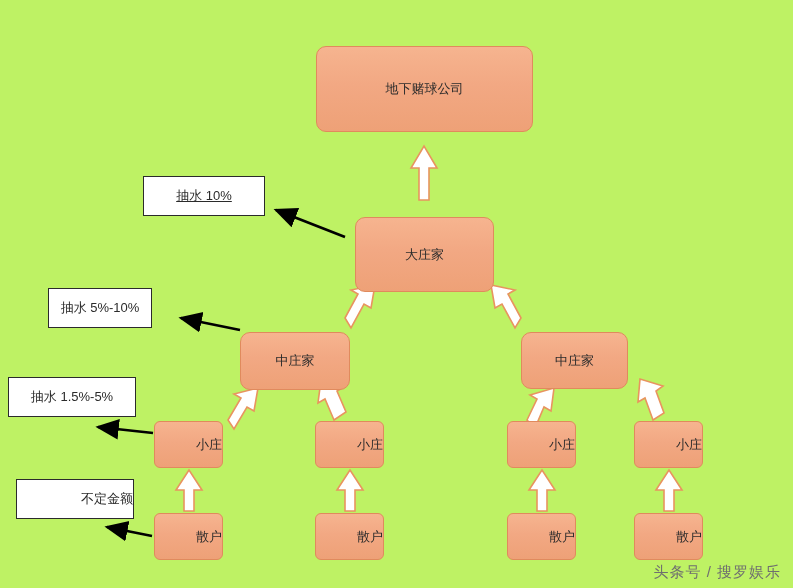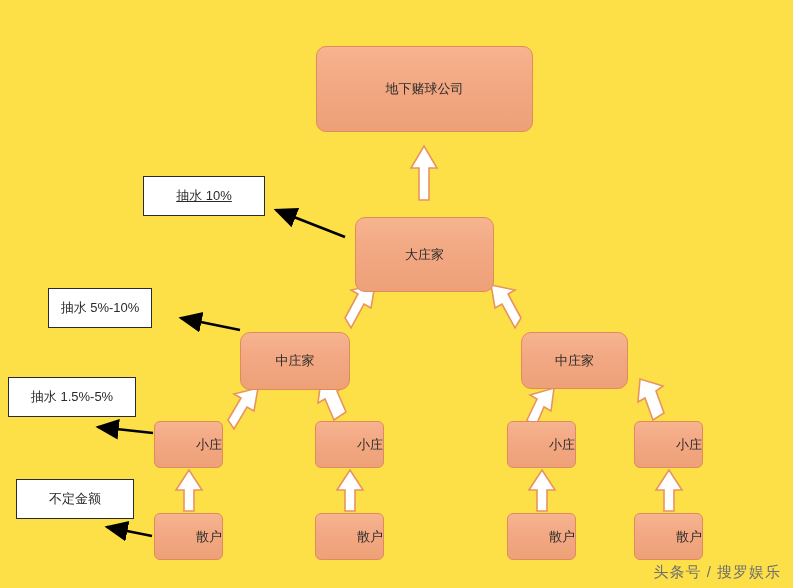--- a/index.html
+++ b/index.html
@@ -4,21 +4,21 @@
 <style>
   html, body {
     margin: 0;
     padding: 0;
     background: #ffffff;
   }
   #canvas {
     position: relative;
     width: 793px;
     height: 588px;
-    background: #fde047;
+    background: #bef264;
     overflow: hidden;
     font-family: "Liberation Sans", "DejaVu Sans", sans-serif;
   }
   .node {
     position: absolute;
     box-sizing: border-box;
     display: flex;
     align-items: center;
     justify-content: center;
     color: #2b2b2b;
@@ -179,18 +179,18 @@
 
   <div class="node box-white" style="left:143px; top:176px; width:122px; height:40px; font-size:13px;text-decoration:underline;">
     <span>抽水 10%</span>
   </div>
   <div class="node box-white" style="left:48px; top:288px; width:104px; height:40px; font-size:13px;">
     <span>抽水 5%-10%</span>
   </div>
   <div class="node box-white" style="left:8px; top:377px; width:128px; height:40px; font-size:13px;">
     <span>抽水 1.5%-5%</span>
   </div>
-  <div class="node box-white" style="left:16px; top:479px; width:118px; height:40px; font-size:13px;">
+  <div class="node box-white" style="left:16px; top:479px; width:118px; height:40px; font-size:13px;justify-content:flex-end;">
     <span>不定金额</span>
   </div>
 
   <div class="watermark">头条号 / 搜罗娱乐</div>
 </div>
 
 </body></html>

